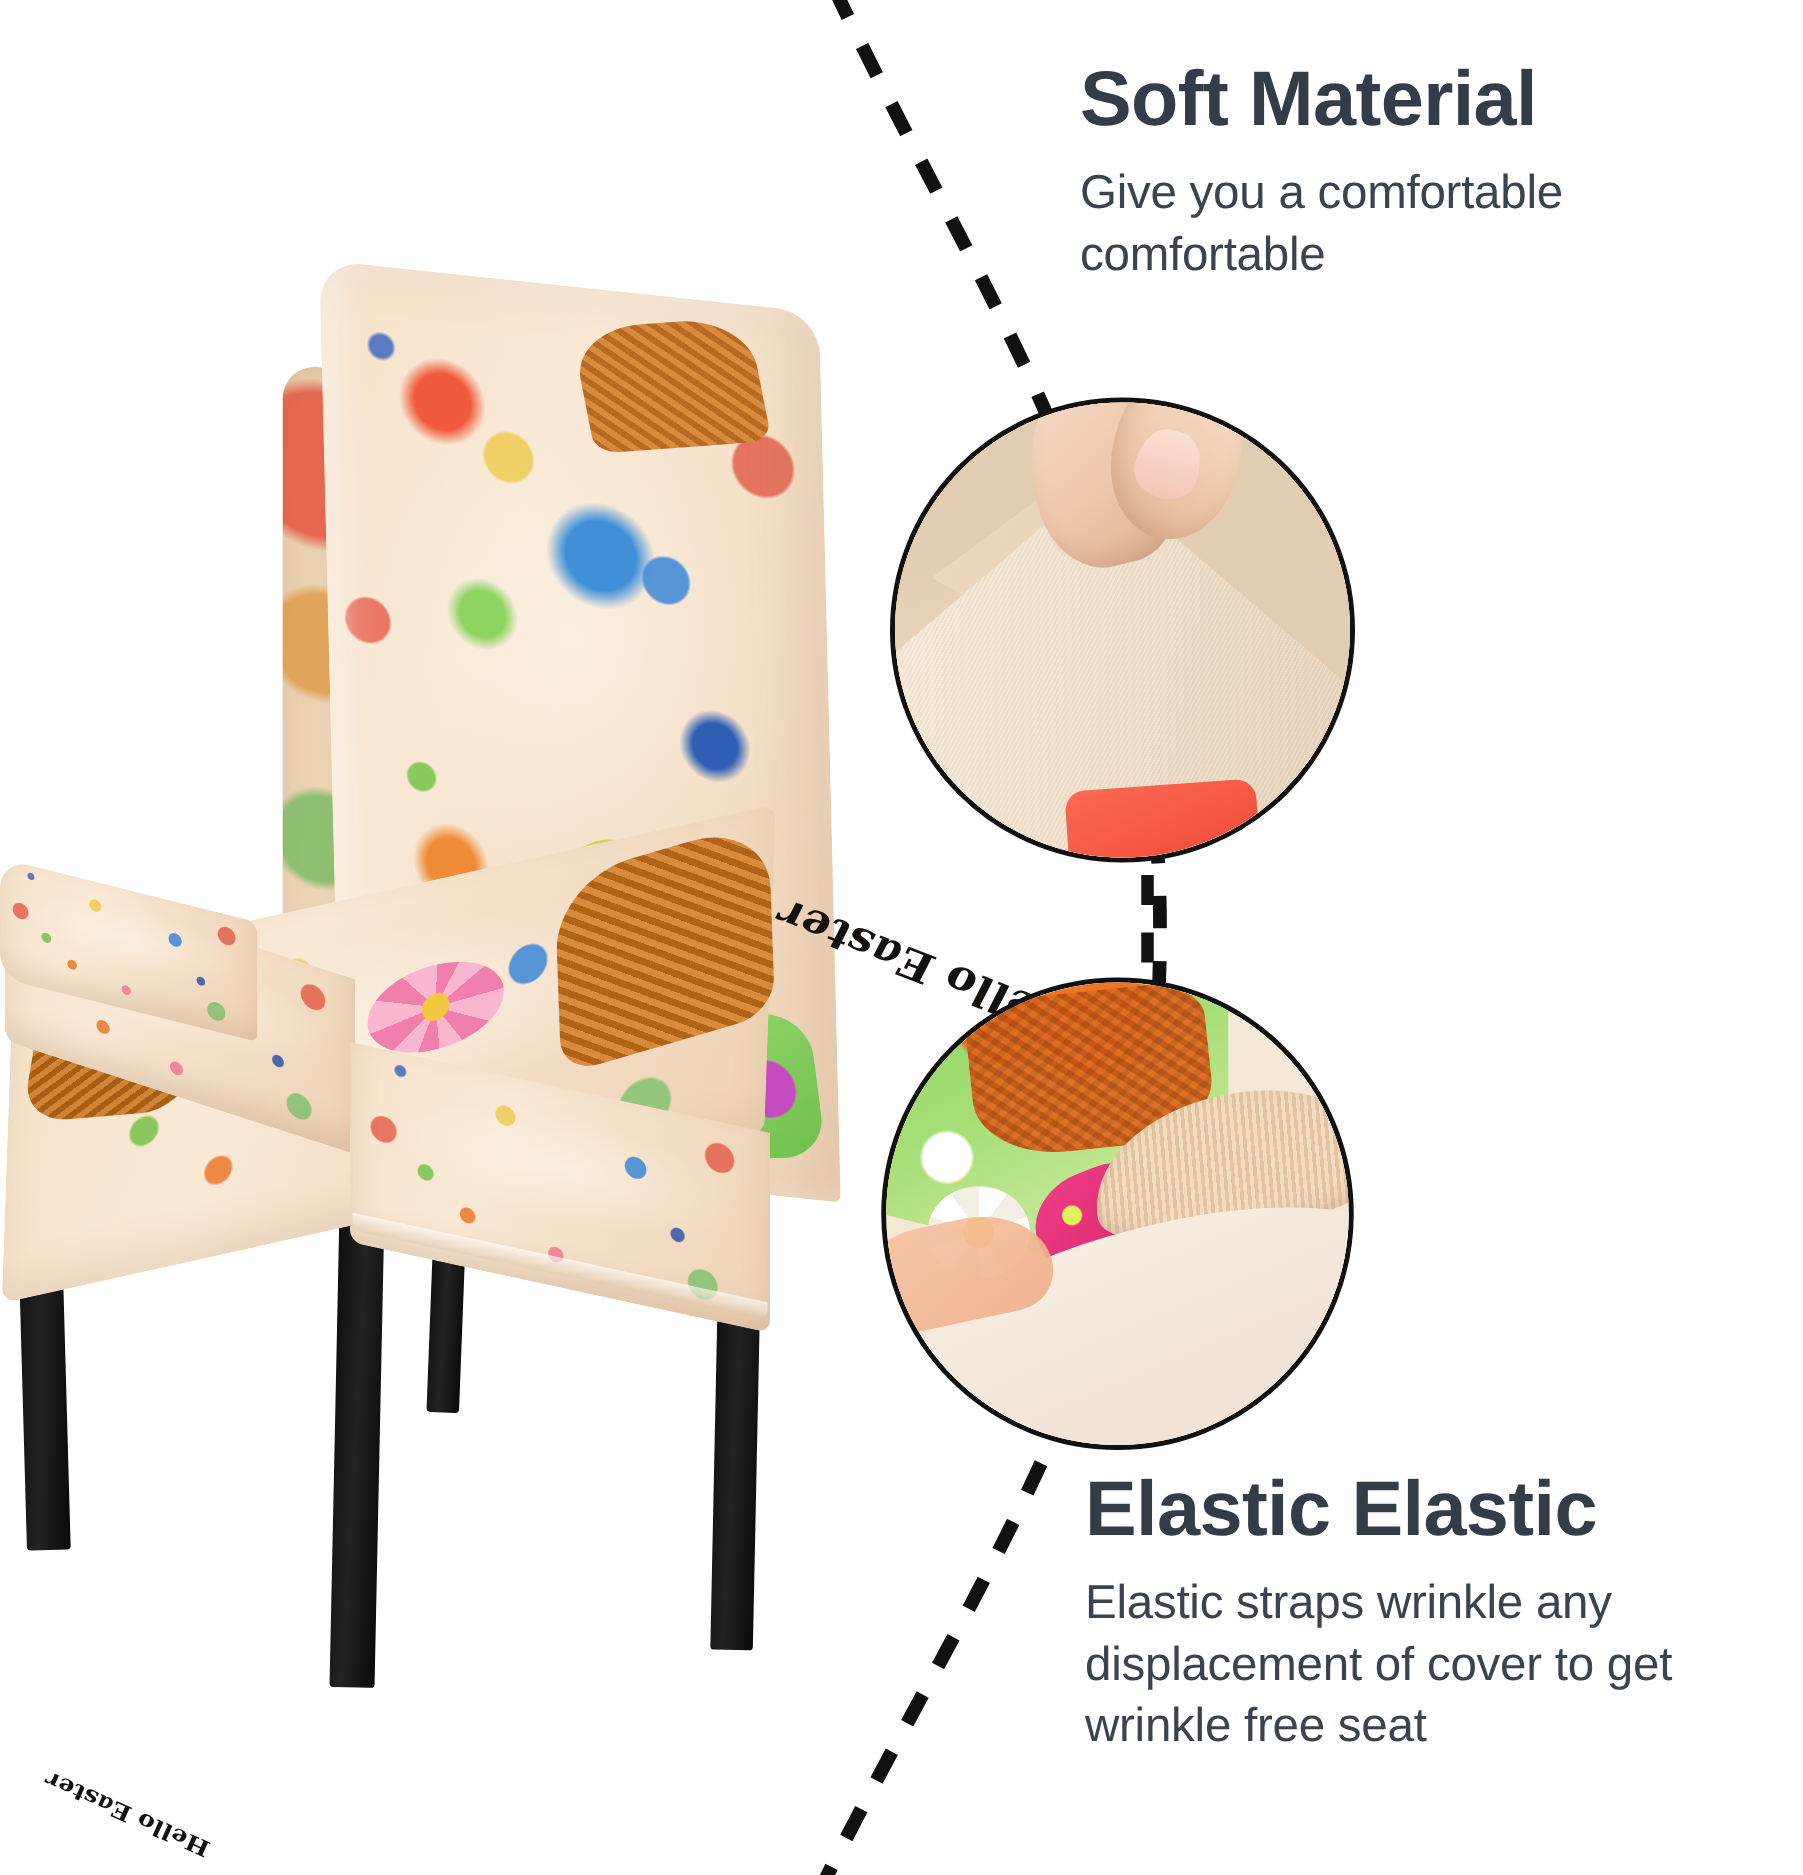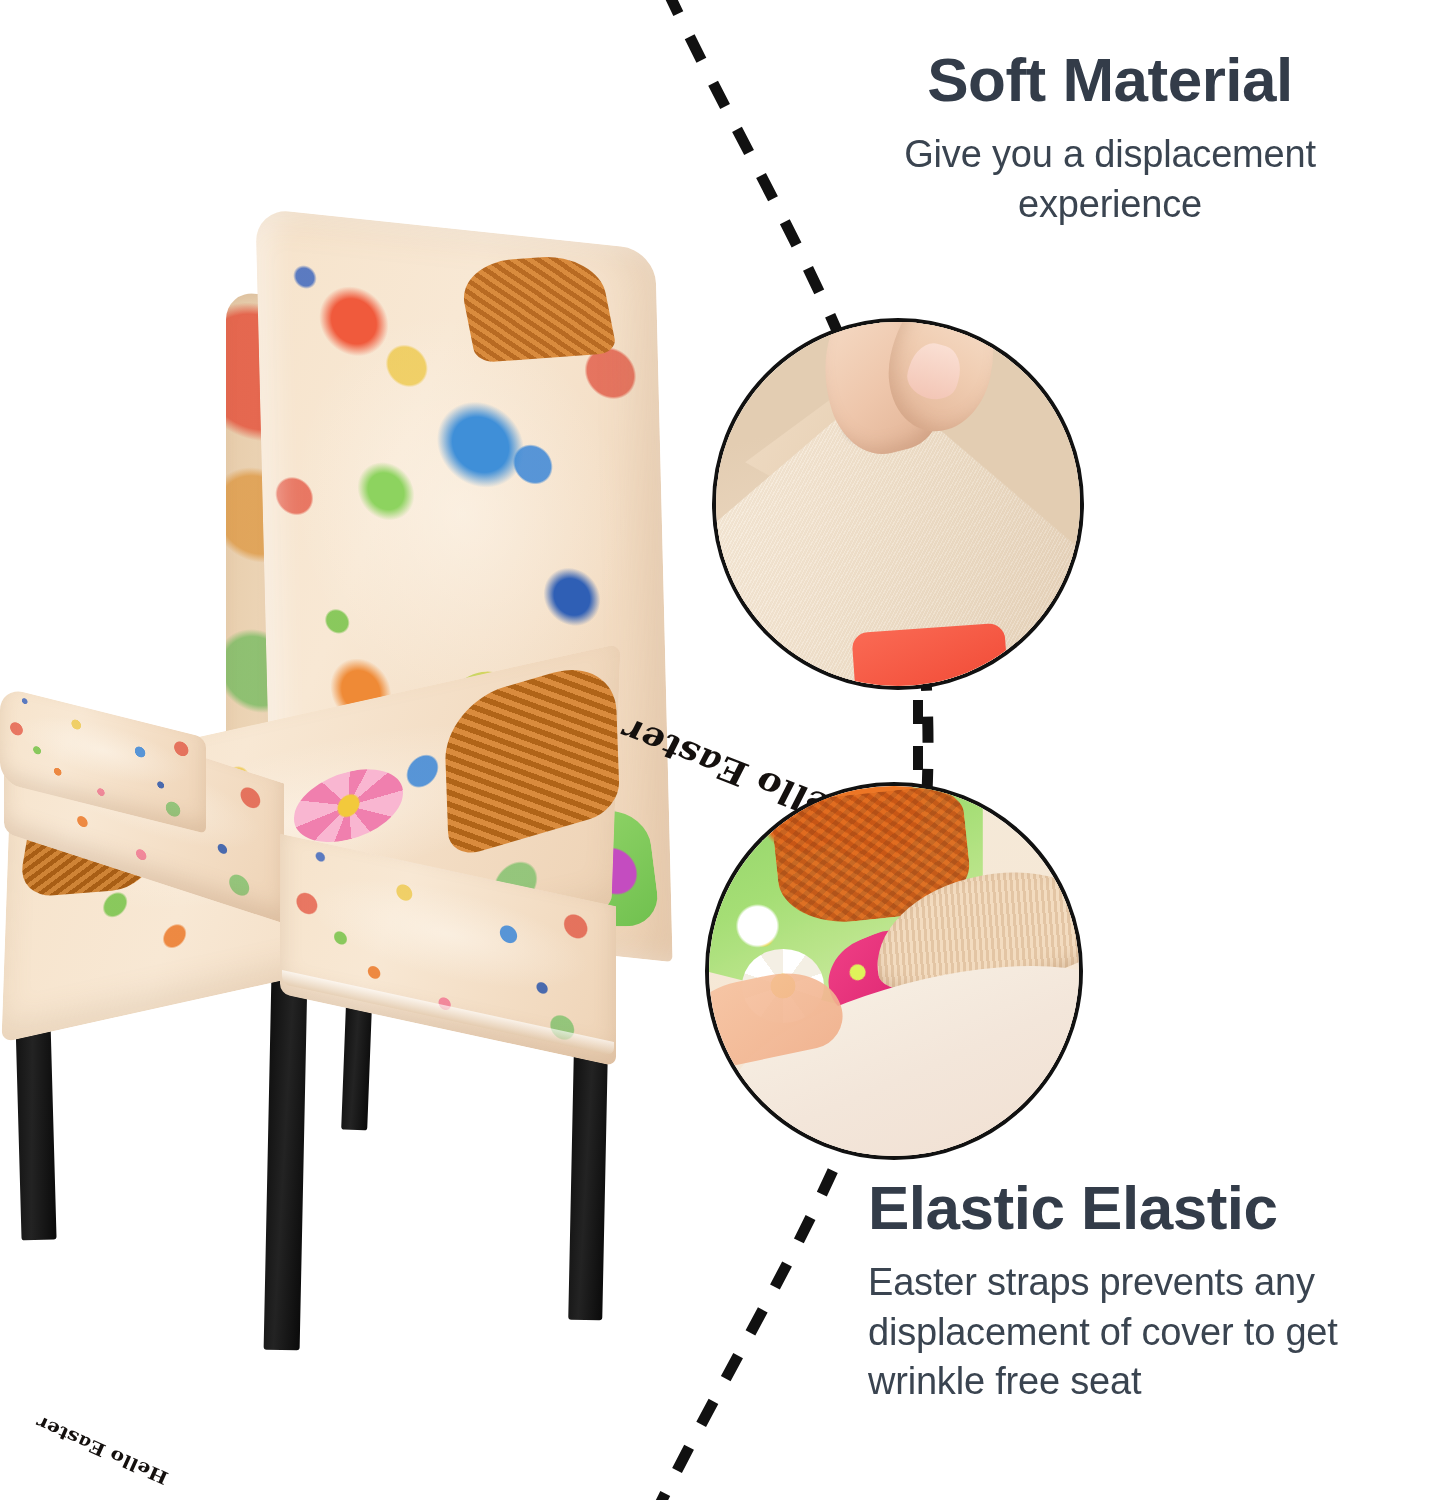--- a/index.html
+++ b/index.html
@@ -17,21 +17,21 @@
   .copy{position:absolute;}
   .copy h2{
     margin:0 0 18px 0;
     font-size:62px;line-height:1.04;font-weight:bold;
     letter-spacing:-0.5px;color:#333c49;
   }
   .copy p{
     margin:0;font-size:38px;line-height:1.30;font-weight:normal;color:#3a4450;
     letter-spacing:-0.2px;
   }
-  #copy-top{left:840px;top:48px;width:540px;text-align:center;}
+  #copy-top{left:864px;top:48px;width:540px;}
   #copy-bottom{left:868px;top:1176px;width:568px;}
 
   
   .detail{position:absolute;border-radius:50%;overflow:hidden;
           border:4px solid #111;box-sizing:border-box;}
   #detail-soft{left:712px;top:318px;width:372px;height:372px;}
   #detail-elastic{left:705px;top:782px;width:378px;height:378px;}
   .detail-inner{position:absolute;inset:0;}
 
   
@@ -304,21 +304,21 @@
       <div class="eb-daisy"></div>
       <div class="eb-egg"></div>
       <div class="eb-elastic"></div>
       <div class="eb-plain"></div>
       <div class="eb-peach"></div>
     </div>
   </div>
 
   <div class="copy" id="copy-top">
     <h2>Soft Material</h2>
-    <p>Give you a displacement experience</p>
+    <p>Give you a comfortable comfortable</p>
   </div>
 
   <div class="copy" id="copy-bottom">
     <h2>Elastic Elastic</h2>
-    <p>Easter straps prevents any displacement of cover to get wrinkle free seat</p>
+    <p>Elastic straps wrinkle any displacement of cover to get wrinkle free seat</p>
   </div>
 
 </div>
 
 </body></html>

